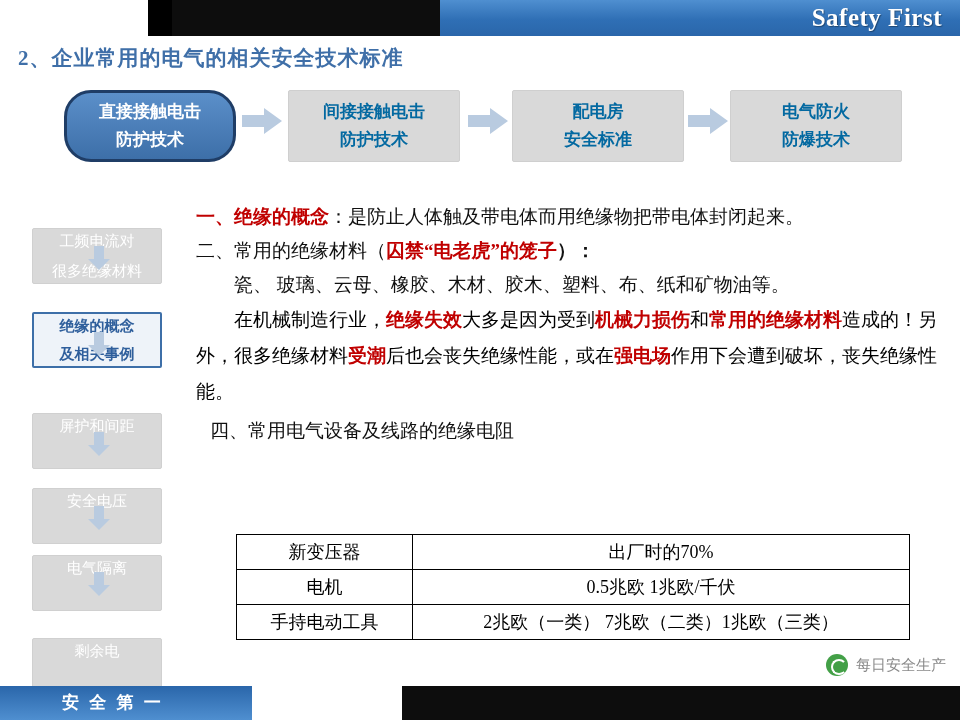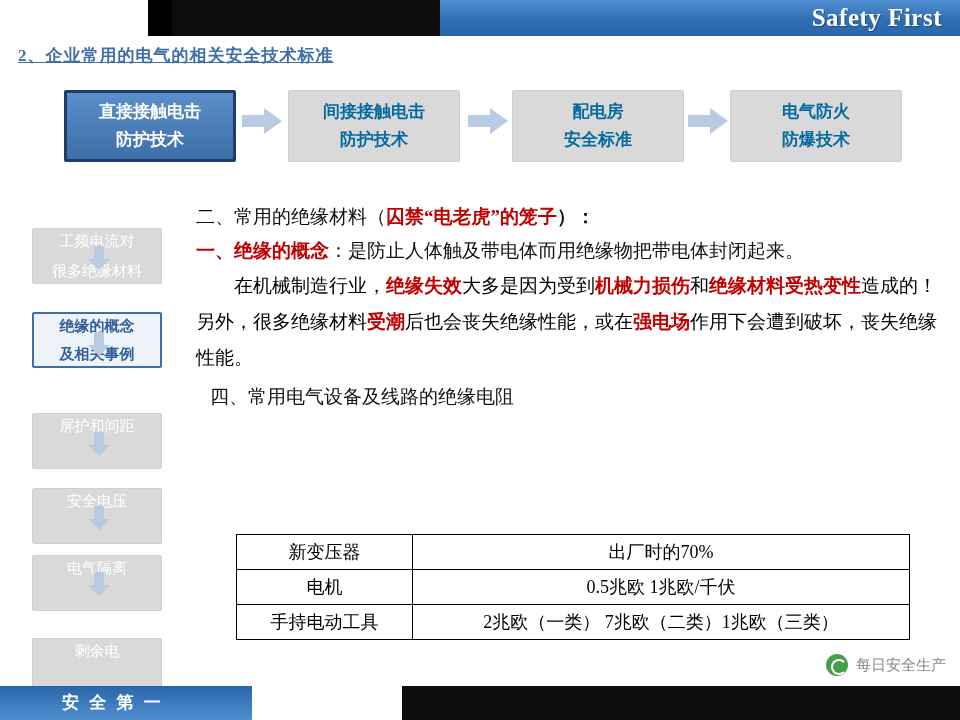--- a/index.html
+++ b/index.html
@@ -24,24 +24,23 @@
     position:absolute; right:18px; top:4px;
     color:#ffffff; font-size:25px; font-weight:bold; 
     font-family:"Liberation Serif", serif;
     letter-spacing:0.5px;
     text-shadow:1px 1px 1px rgba(0,0,0,0.35);
   }
 
   
   .sec-heading {
     position:absolute; left:18px; top:44px;
-    font-size:17px; color:#3f6fa8; font-weight:bold;
+    font-size:21px; color:#3f6fa8; font-weight:bold;
     font-family:"Liberation Serif", serif;
     letter-spacing:1px;
-    text-decoration:underline;
   }
 
   
   .chip {
     position:absolute; width:172px; height:72px;
     display:flex; flex-direction:column; align-items:center; justify-content:center;
     font-size:17px; line-height:28px; font-weight:bold;
     font-family:"Liberation Serif", serif;
     border-radius:2px;
   }
@@ -126,21 +125,21 @@
   <div class="tb-seg tb-white"></div>
   <div class="tb-seg tb-black1"></div>
   <div class="tb-seg tb-black2"></div>
   <div class="tb-seg tb-blue">
     <div class="tb-title">Safety First</div>
   </div>
 </div>
 
 <div class="sec-heading">2、企业常用的电气的相关安全技术标准</div>
 
-<div class="chip active" style="left:64px; top:90px;">
+<div class="chip active" style="left:64px; top:90px;border-radius:27px;">
   <span>直接接触电击</span>
   <span>防护技术</span>
 </div>
 <div class="chip-arrow" style="left:242px;">
   <svg width="40" height="26" viewBox="0 0 40 26">
       <polygon points="0,7 22,7 22,0 40,13 22,26 22,19 0,19" fill="#b9cbe0"></polygon>
     </svg>
 </div>
 
 <div class="chip inactive" style="left:288px; top:90px;">
@@ -216,31 +215,34 @@
 </div>
 
 <div class="vchip" style="top:598px; height:80px;">
   <span>剩余电</span>
   <span>流保护</span>
 </div>
 
 <div class="body">
 
   <div class="line">
+    <span class="red">一、</span><span class="red">绝缘的概念</span><span>：是防止人体触及带电体而用绝缘物把带电体封闭起来。</span>
+  </div>
+
+  <div class="line">
     <span>二、常用的绝缘材料（</span><span class="red">囚禁“电老虎”的笼子</span><span class="bold">）：</span>
   </div>
 
-  <div class="line">
-    <span class="red">一、</span><span class="red">绝缘的概念</span><span>：是防止人体触及带电体而用绝缘物把带电体封闭起来。</span>
-  </div>
-
+  <div class="line ind">
+    <span>瓷、 玻璃、云母、橡胶、木材、胶木、塑料、布、纸和矿物油等。</span>
+  </div>
 
 
   <div class="para ind">
-    <span>在机械制造行业，</span><span class="red">绝缘失效</span><span>大多是因为受到</span><span class="red">机械力损伤</span><span>和</span><span class="red">绝缘材料受热变性</span><span>造成的！另外，很多绝缘材料</span><span class="red">受潮</span><span>后也会丧失绝缘性能，或在</span><span class="red">强电场</span><span>作用下会遭到破坏，丧失绝缘性能。</span>
+    <span>在机械制造行业，</span><span class="red">绝缘失效</span><span>大多是因为受到</span><span class="red">机械力损伤</span><span>和</span><span class="red">常用的绝缘材料</span><span>造成的！另外，很多绝缘材料</span><span class="red">受潮</span><span>后也会丧失绝缘性能，或在</span><span class="red">强电场</span><span>作用下会遭到破坏，丧失绝缘性能。</span>
   </div>
 
   <div class="line" style="text-indent:14px; margin-top:4px;">
     <span>四、常用电气设备及线路的绝缘电阻</span>
   </div>
 </div>
 
 <table class="tbl">
   <tbody>
     <tr>

